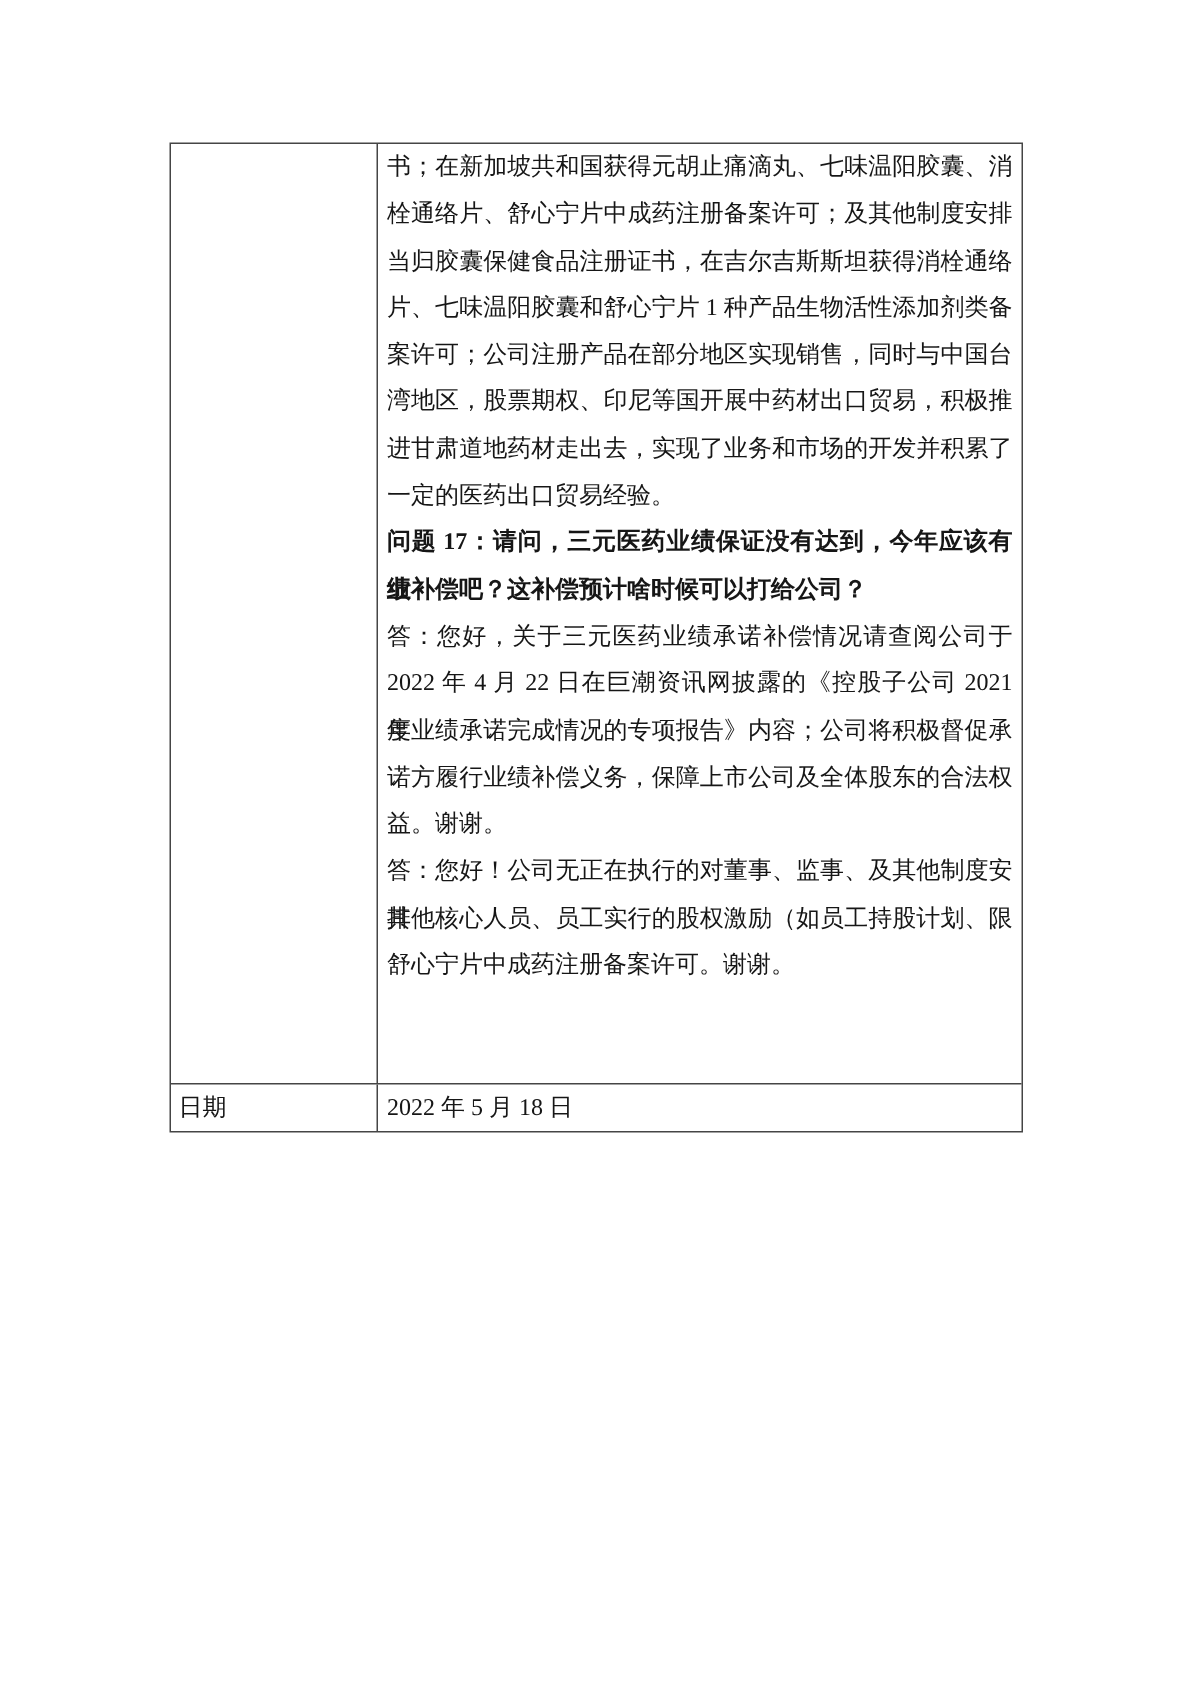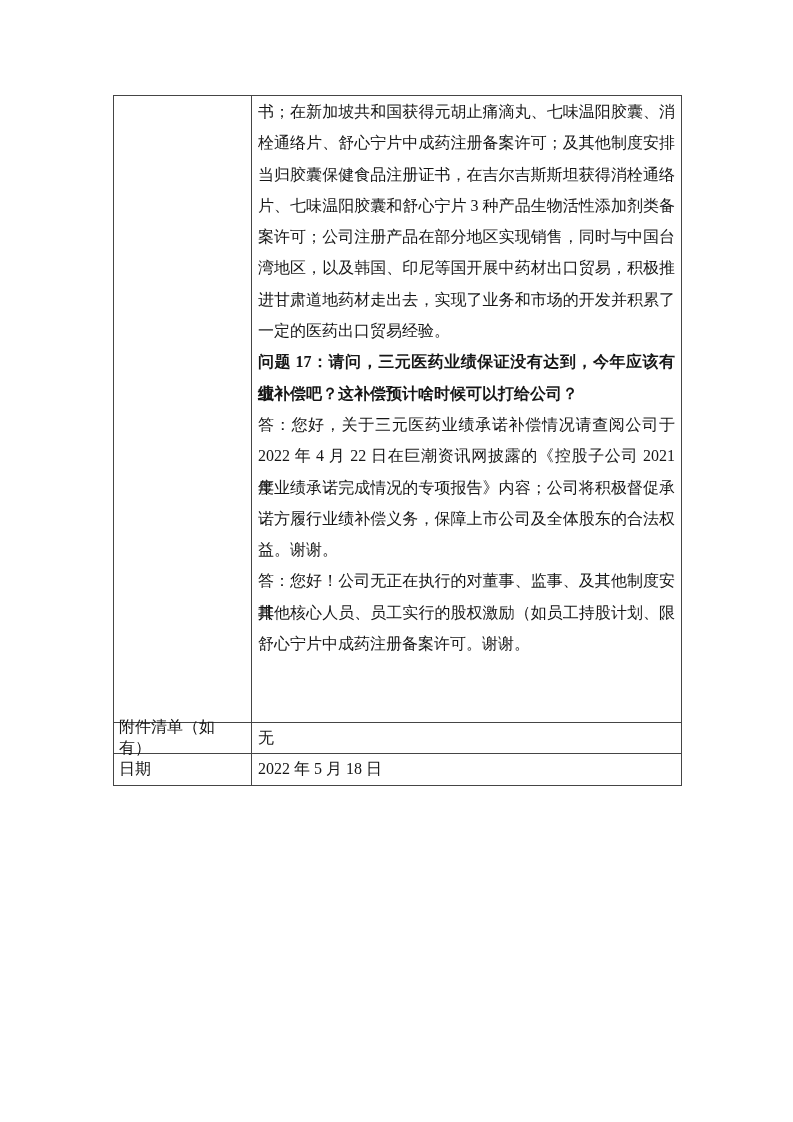--- a/index.html
+++ b/index.html
@@ -66,41 +66,37 @@
 <body>
 
 <div class="doc-table">
 
   <div class="row row-content">
     <div class="label-cell"></div>
     <div class="content-cell">
         <div class="line justify">书；在新加坡共和国获得元胡止痛滴丸、七味温阳胶囊、消</div>
         <div class="line justify">栓通络片、舒心宁片中成药注册备案许可；及其他制度安排</div>
         <div class="line justify">当归胶囊保健食品注册证书，在吉尔吉斯斯坦获得消栓通络</div>
-        <div class="line justify">片、七味温阳胶囊和舒心宁片 3 种产品生物活性添加剂类备</div>
+        <div class="line justify">片、七味温阳胶囊和舒心宁片 1 种产品生物活性添加剂类备</div>
         <div class="line justify">案许可；公司注册产品在部分地区实现销售，同时与中国台</div>
-        <div class="line justify">湾地区，以及韩国、印尼等国开展中药材出口贸易，积极推</div>
+        <div class="line justify">湾地区，股票期权、印尼等国开展中药材出口贸易，积极推</div>
         <div class="line justify">进甘肃道地药材走出去，实现了业务和市场的开发并积累了</div>
         <div class="line">一定的医药出口贸易经验。</div>
         <div class="line bold justify">问题 17：请问，三元医药业绩保证没有达到，今年应该有业</div>
         <div class="line bold">绩补偿吧？这补偿预计啥时候可以打给公司？</div>
         <div class="line justify">答：您好，关于三元医药业绩承诺补偿情况请查阅公司于</div>
         <div class="line justify">2022 年 4 月 22 日在巨潮资讯网披露的《控股子公司 2021 年</div>
         <div class="line justify">度业绩承诺完成情况的专项报告》内容；公司将积极督促承</div>
         <div class="line justify">诺方履行业绩补偿义务，保障上市公司及全体股东的合法权</div>
         <div class="line">益。谢谢。</div>
         <div class="line justify">答：您好！公司无正在执行的对董事、监事、及其他制度安排、</div>
         <div class="line justify">其他核心人员、员工实行的股权激励（如员工持股计划、限</div>
         <div class="line">舒心宁片中成药注册备案许可。谢谢。</div>
       </div>
   </div>
 
-  <div class="row row-small">
-    <div class="label-cell">附件清单（如有）</div>
-    <div class="value-cell">无</div>
-  </div>
 
   <div class="row row-small last">
     <div class="label-cell">日期</div>
     <div class="value-cell">2022 年 5 月 18 日</div>
   </div>
 
 </div>
 
 </body></html>

